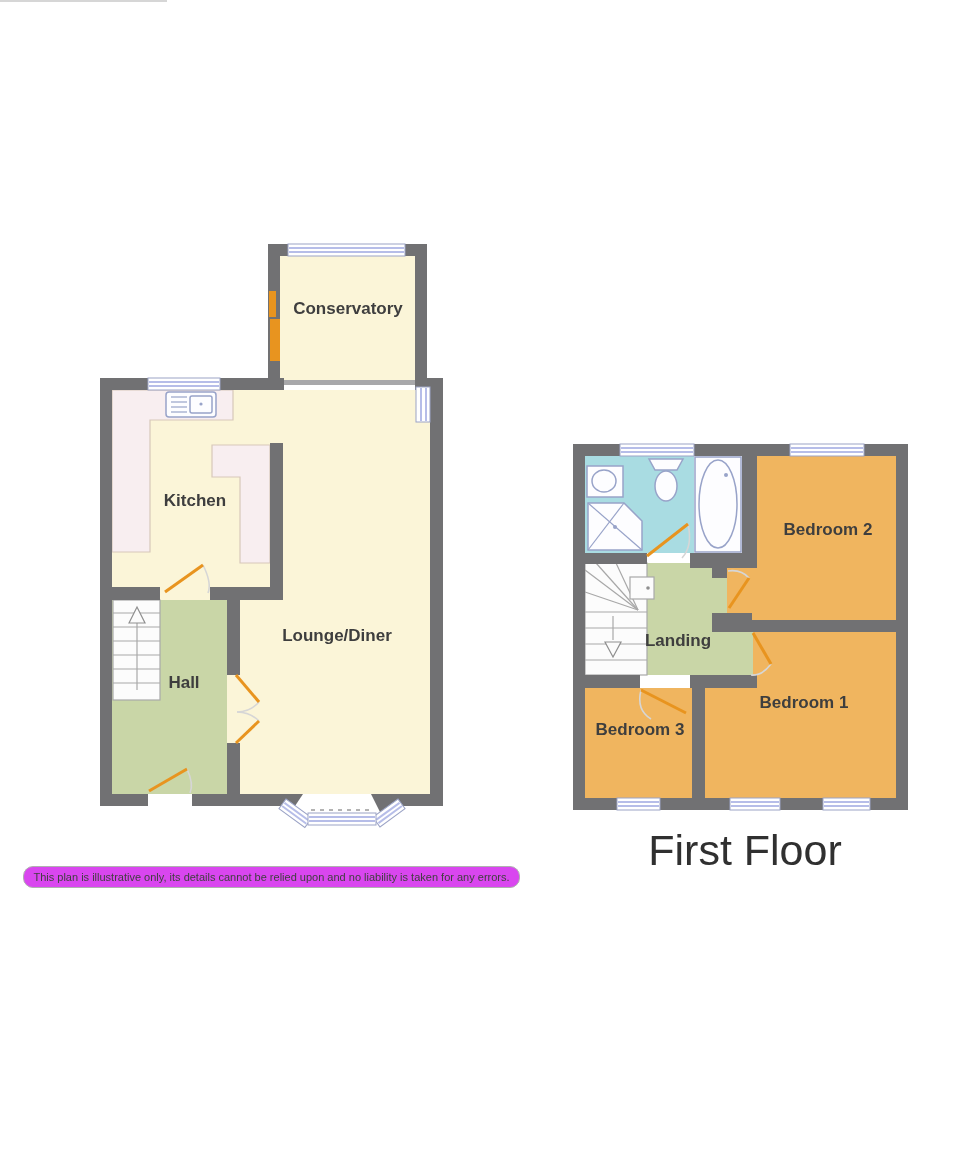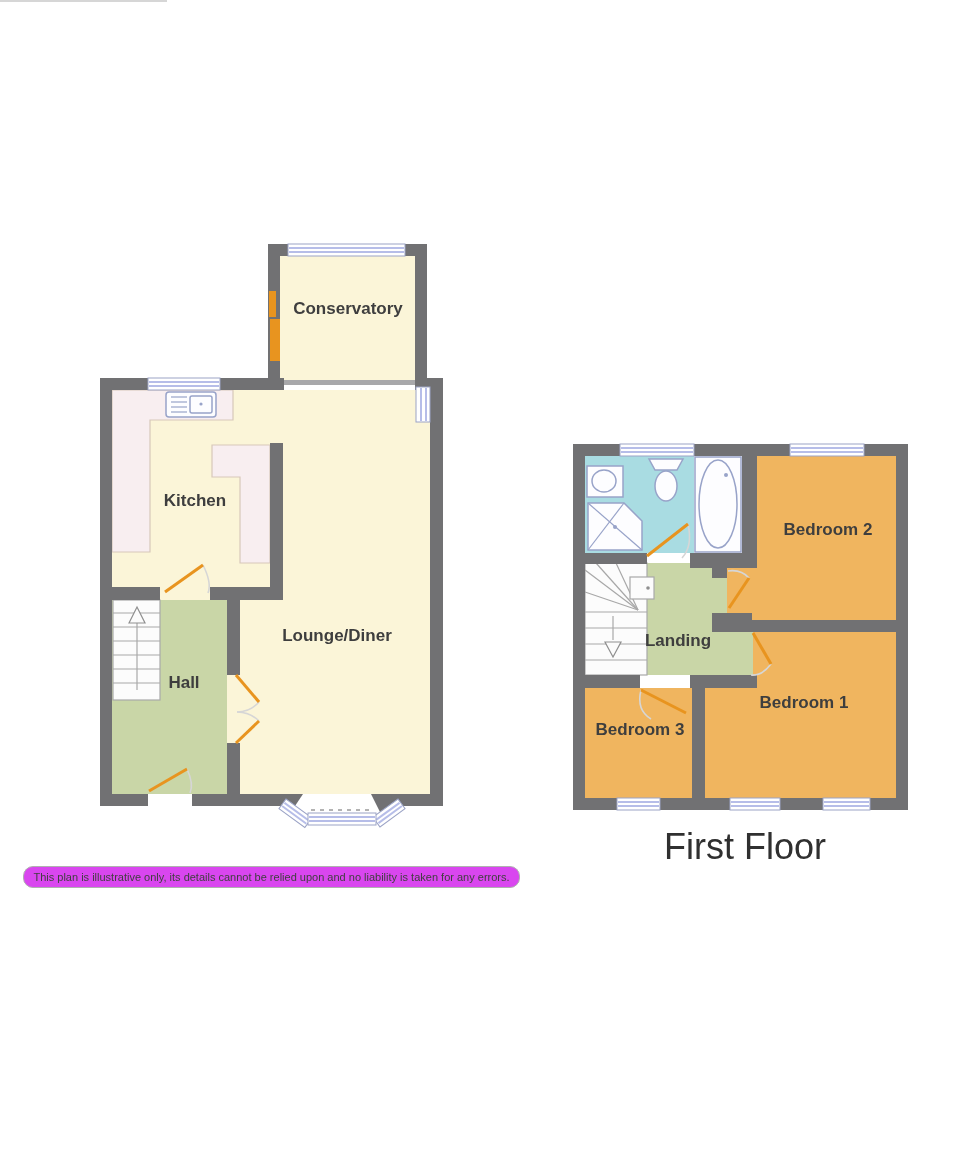--- a/index.html
+++ b/index.html
@@ -12,21 +12,21 @@
   .wl{stroke:#b6bde8;stroke-width:2;fill:none;}
   .fx{fill:#fdfdff;stroke:#98a3c9;stroke-width:1.5;}
   .fxl{stroke:#98a3c9;stroke-width:1.2;fill:none;}
   .door{stroke-width:3;fill:none;stroke-linecap:butt;}
   .arc{fill:none;stroke:#d6d6d6;stroke-width:1.6;}
   .st{fill:#fcfcfc;stroke:#a8a8a8;stroke-width:1.2;}
   .sl{stroke:#a8a8a8;stroke-width:1.2;fill:none;}
   .counter{stroke:#d8c8ba;stroke-width:1.2;}
   .rlabel{font-family:"Liberation Sans",sans-serif;font-size:17px;font-weight:700;
           fill:#3e3e3e;text-anchor:middle;}
-  .floor-title{position:absolute;transform:translateX(-50%);font-size:36px;font-weight:500;
+  .floor-title{position:absolute;transform:translateX(-50%);font-size:43px;font-weight:500;
                color:#303030;white-space:nowrap;}
   #disclaimer{position:absolute;left:23px;top:866px;width:497px;box-sizing:border-box;
               border:1.5px solid #b0b0b0;border-radius:10px;padding:3px 6px;
               font-size:11px;line-height:1.3;text-align:center;color:#3f3f3f;background:#d946ef;}
   .artifact{position:absolute;left:0;top:0;width:167px;height:2px;background:#d6d6d6;}
 </style>
 </head>
 <body>
 
 <div id="page">

